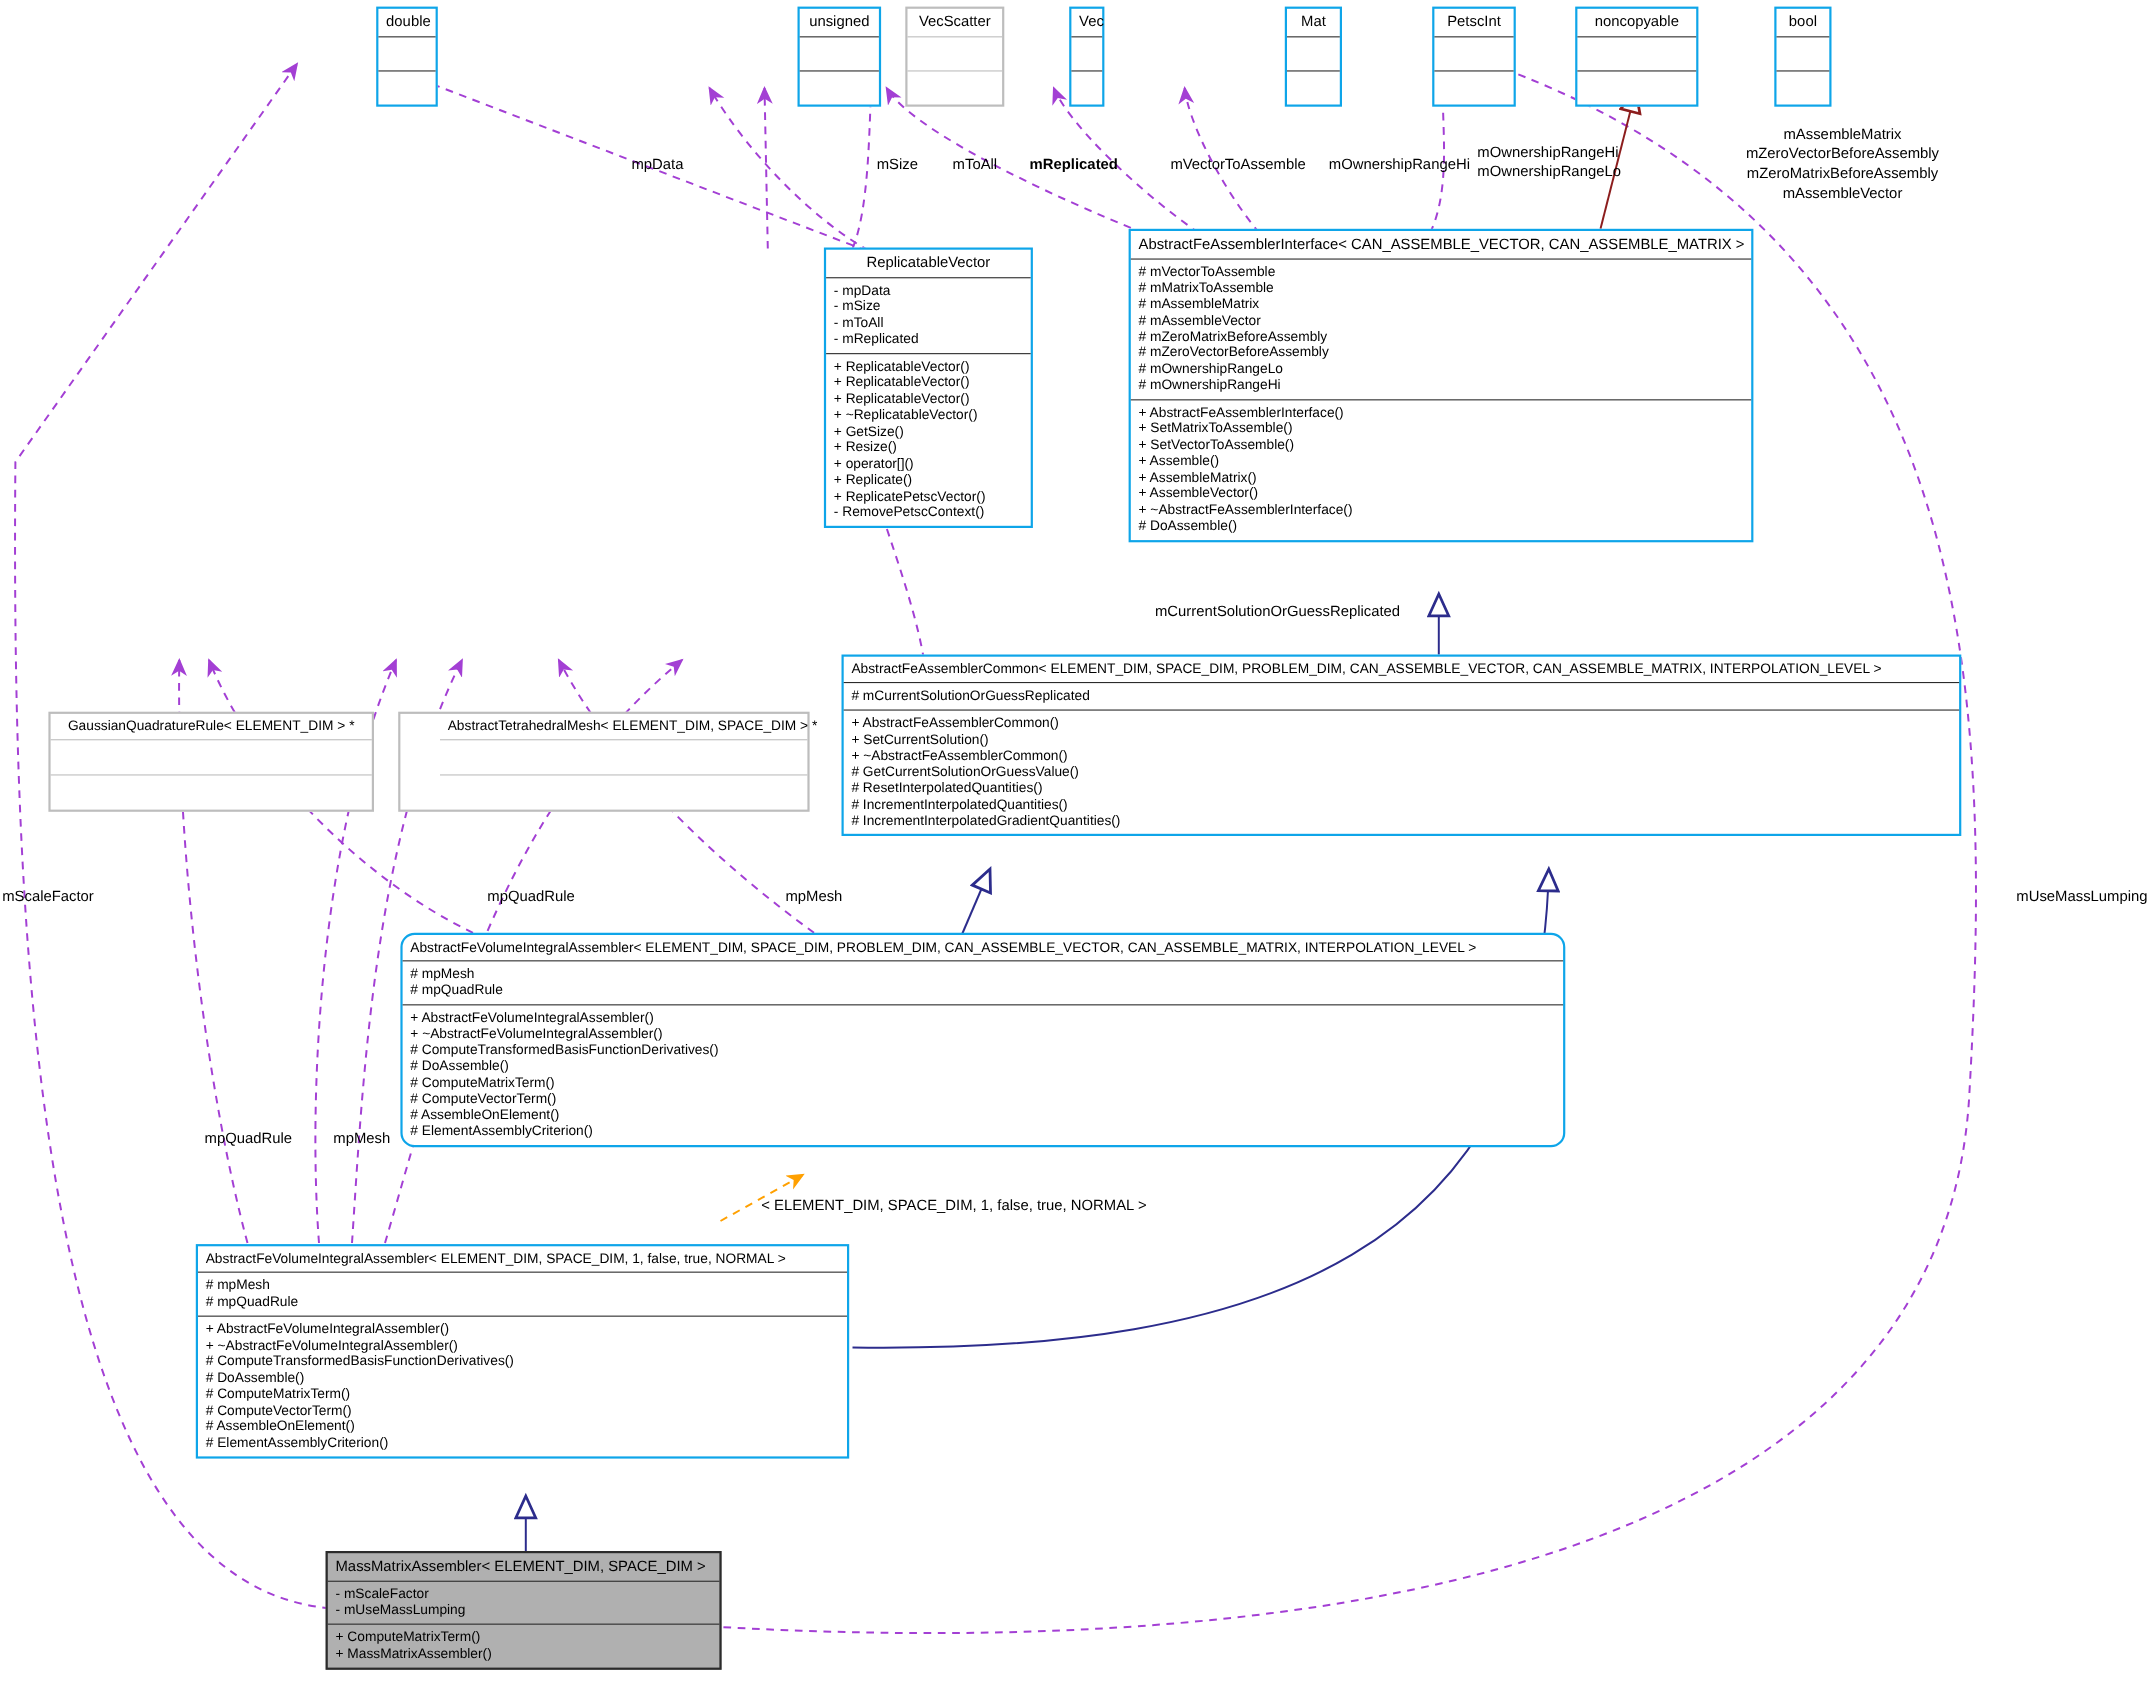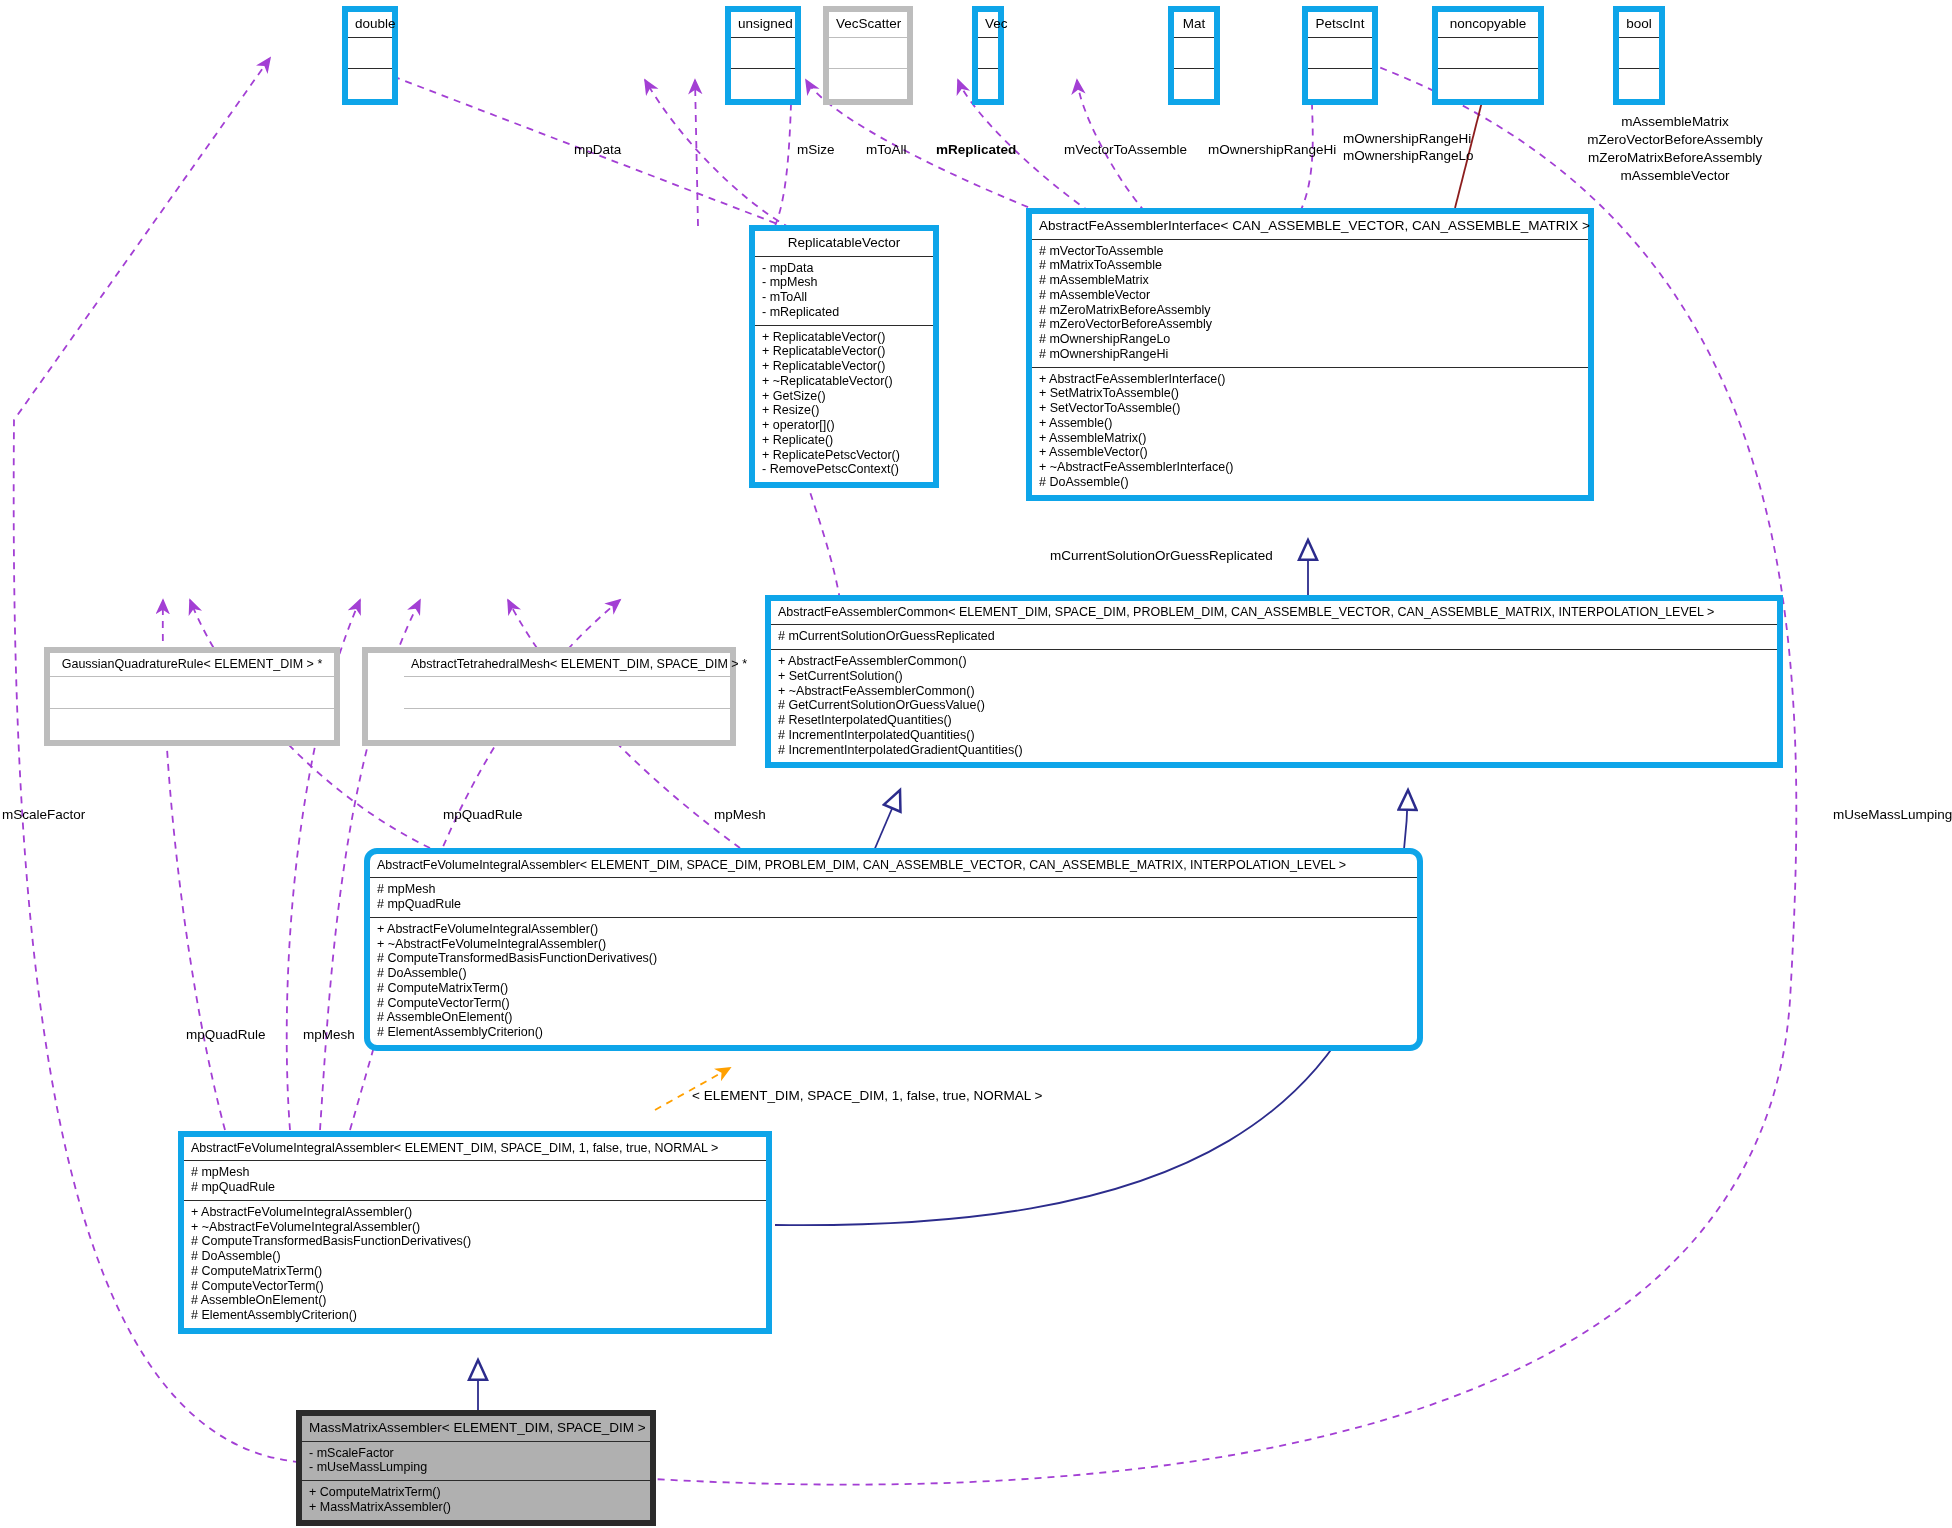--- a/index.html
+++ b/index.html
@@ -20,21 +20,21 @@
     left: 0;
     top: 0;
     width: 1952px;
     height: 1528px;
     pointer-events: none;
   }
   .node {
     position: absolute;
     box-sizing: border-box;
     background: #ffffff;
-    border: 6px solid #0ea5e9;
+    border: 2px solid #0ea5e9;
     z-index: 5;
   }
   .node.light {
     border-color: #bdbdbd;
   }
   .node.highlight {
     background: #b0b0b0;
     border-color: #2b2b2b;
   }
   .node .title {
@@ -235,21 +235,21 @@
   <div class="edge-label fs13 el-center" style="left:1555px; top:114px; width:240px;">mAssembleMatrix</div>
   <div class="edge-label fs13 el-center" style="left:1555px; top:132px; width:240px;">mZeroVectorBeforeAssembly</div>
   <div class="edge-label fs13 el-center" style="left:1555px; top:150px; width:240px;">mZeroMatrixBeforeAssembly</div>
   <div class="edge-label fs13 el-center" style="left:1555px; top:168px; width:240px;">mAssembleVector</div>
 
   <div class="node" style="left:749px; top:225px; width:190px;">
     <div class="title fs13">ReplicatableVector</div>
     <div class="sep"></div>
     <div class="compartment fs12">
       <div class="row">- mpData</div>
-      <div class="row">- mpMesh</div>
+      <div class="row">- mSize</div>
       <div class="row">- mToAll</div>
       <div class="row">- mReplicated</div>
     </div>
     <div class="sep"></div>
     <div class="compartment fs12">
       <div class="row">+ ReplicatableVector()</div>
       <div class="row">+ ReplicatableVector()</div>
       <div class="row">+ ReplicatableVector()</div>
       <div class="row">+ ~ReplicatableVector()</div>
       <div class="row">+ GetSize()</div>

